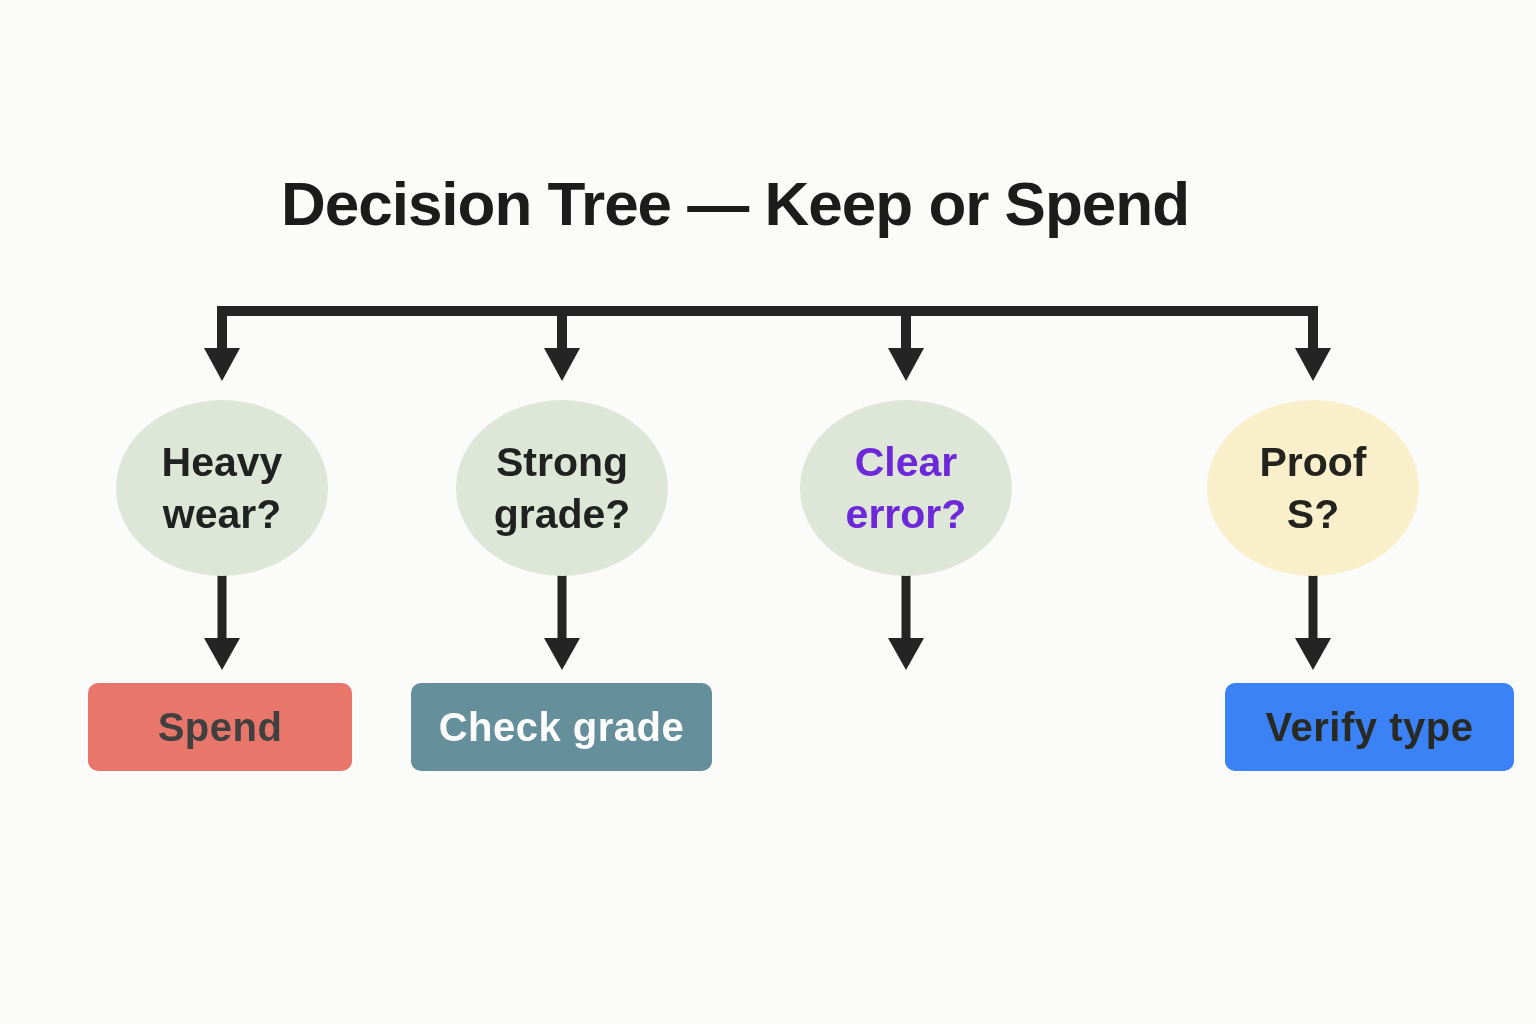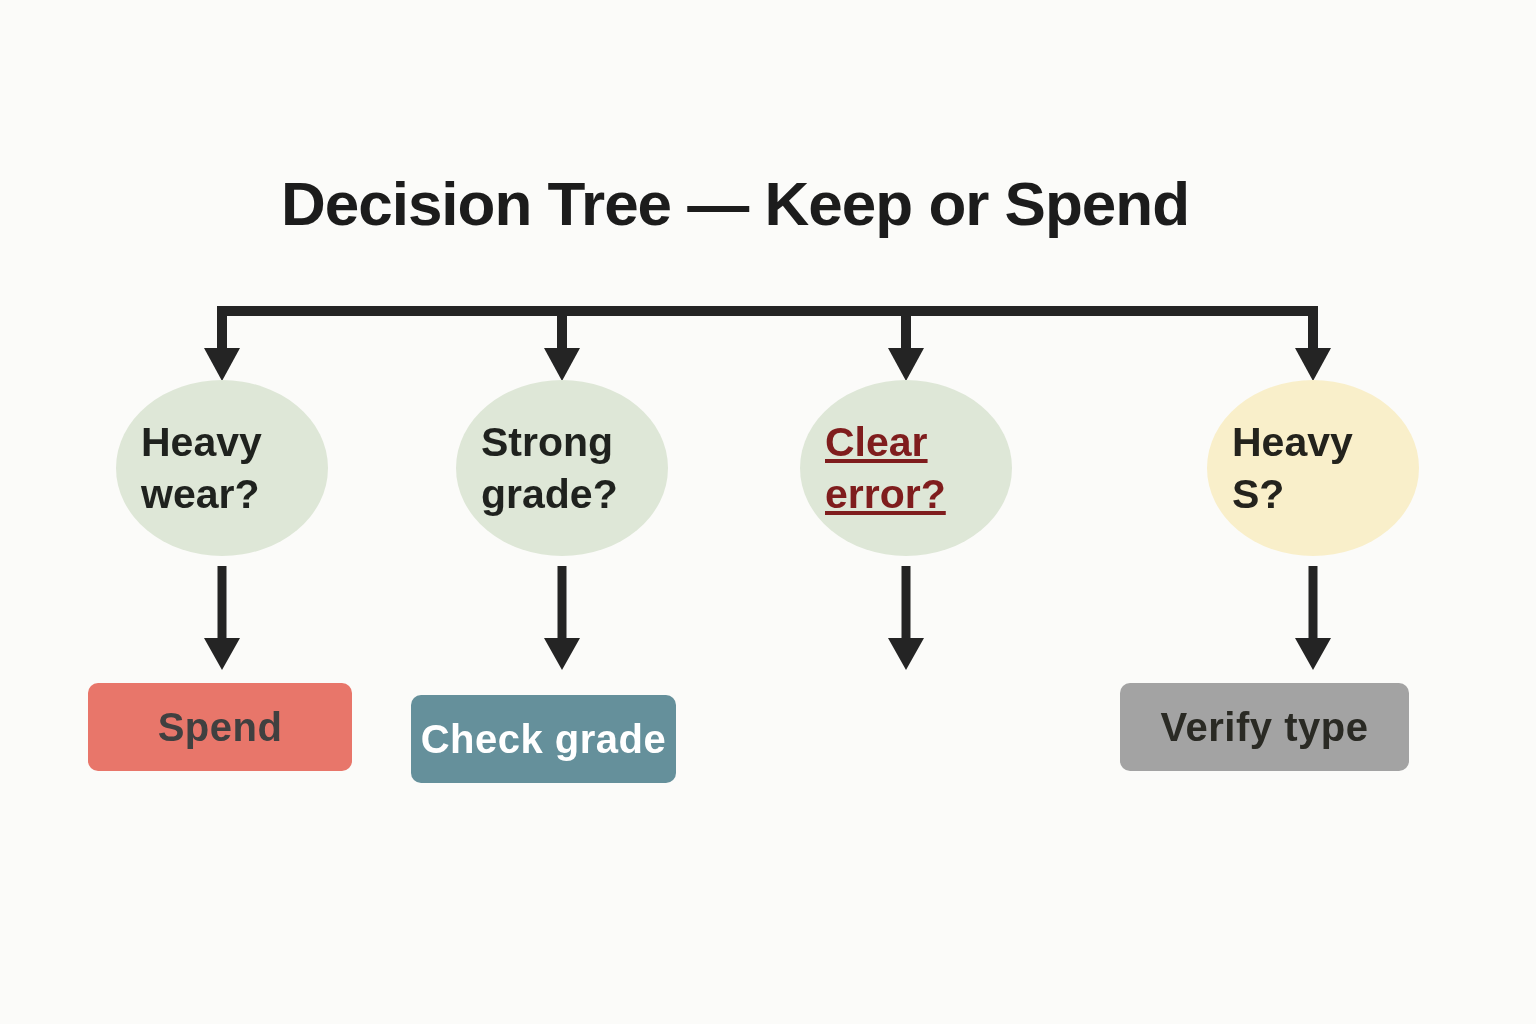--- a/index.html
+++ b/index.html
@@ -23,27 +23,27 @@
   .connector-svg {
     position: absolute;
     top: 0; left: 0;
     width: 1536px; height: 1024px;
     pointer-events: none;
   }
   .connector-svg path { stroke: var(--line-color, #242424); fill: none; }
   .connector-svg polygon { fill: var(--line-color, #242424); }
   .q-node {
     position: absolute;
-    top: 380px;
+    top: 400px;
     width: 212px; height: 176px;
     border-radius: 50%;
     display: flex;
     align-items: center;
     justify-content: center;
-    text-align: left;
+    text-align: center;
   }
   .q-label {
     max-width: 162px;
     font-size: 41px;
     font-weight: 700;
     line-height: 1.27;
   }
   .a-box {
     position: absolute;
     top: 683px;
@@ -90,33 +90,33 @@
 
   <div class="q-node" style="left: 116px; background-color: rgb(222, 231, 215);">
     <span class="q-label" style="color: rgb(31, 34, 30);">Heavy wear?</span>
   </div>
 
   <div class="q-node" style="left: 456px; background-color: rgb(222, 231, 215);">
     <span class="q-label" style="color: rgb(31, 34, 30);">Strong grade?</span>
   </div>
 
   <div class="q-node" style="left: 800px; background-color: rgb(222, 231, 215);">
-    <span class="q-label" style="color: #7f1d1d; text-decoration: underline;">Clear error?</span>
+    <span class="q-label" style="color: #6d28d9;">Clear error?</span>
   </div>
 
   <div class="q-node" style="left: 1207px; background-color: rgb(249, 239, 202);">
-    <span class="q-label" style="color: rgb(36, 35, 29);">Heavy S?</span>
+    <span class="q-label" style="color: rgb(36, 35, 29);">Proof S?</span>
   </div>
 
   <div class="a-box" style="left: 88px; width: 264px; background-color: rgb(232, 118, 106);">
     <span class="a-label" style="color: #404040;">Spend</span>
   </div>
 
-  <div class="a-box" style="left: 411px; width: 265px; background-color: rgb(101, 144, 155); margin-top: 12px;">
+  <div class="a-box" style="left: 411px; width: 301px; background-color: rgb(101, 144, 155);">
     <span class="a-label" style="color: rgb(255, 255, 255);">Check grade</span>
   </div>
 
 
-  <div class="a-box" style="left: 1120px; width: 289px; background-color: #a3a3a3;">
+  <div class="a-box" style="left: 1225px; width: 289px; background-color: #3b82f6;">
     <span class="a-label" style="color: rgb(42, 42, 36);">Verify type</span>
   </div>
 
 </div>
 
 </body></html>

